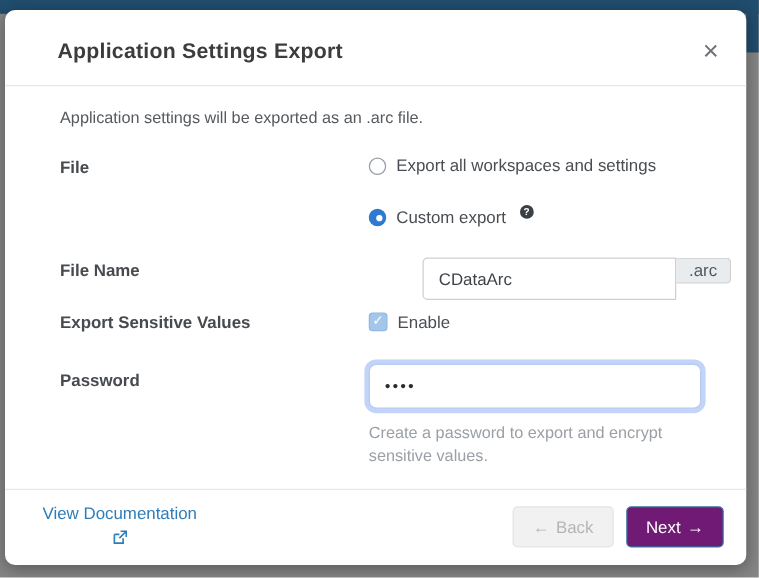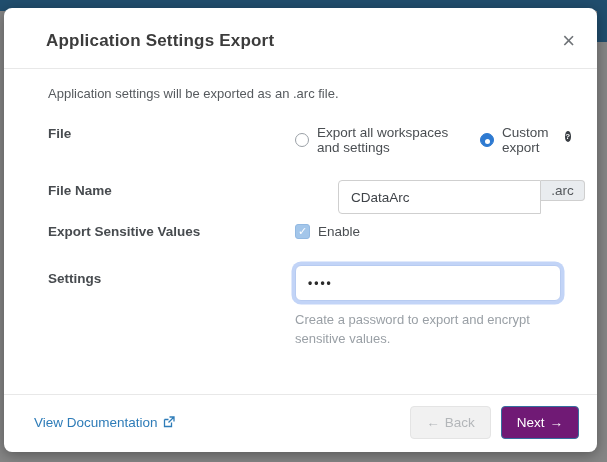--- a/index.html
+++ b/index.html
@@ -31,21 +31,21 @@
   
   .modal-body{flex:1;padding:17px 26px 0 44px;box-sizing:border-box;}
   .intro{font-size:13px;color:#565a5e;margin-bottom:24px;}
   .form-row{display:flex;align-items:flex-start;}
   .form-label{
     flex:0 0 247px;font-size:13.5px;font-weight:bold;color:#474b4f;
     box-sizing:border-box;
   }
   .row-type{margin-bottom:25px;}
   .row-type .form-label{padding-top:1px;}
-  .radio-stack{display:flex;flex-direction:row;gap:26px;}
+  .radio-stack{display:flex;flex-direction:column;gap:26px;}
   .radio-line{display:flex;align-items:center;gap:8px;cursor:pointer;}
   .radio{
     width:14px;height:14px;border-radius:50%;box-sizing:border-box;flex:0 0 14px;
     background:#fff;border:1px solid #9aa0a6;position:relative;
   }
   .radio.checked{background:#2e7ad1;border:1px solid #2e7ad1;}
   .radio.checked::after{
     content:"";position:absolute;left:4.5px;top:4.5px;width:5px;height:5px;
     border-radius:50%;background:#fff;
   }
@@ -91,21 +91,21 @@
     margin-top:10px;font-size:13px;line-height:1.45;color:#9aa0a6;max-width:252px;
   }
   
   .modal-footer{
     border-top:1px solid #e8e8e8;
     padding:11px 18px 13px 30px;
     display:flex;align-items:center;justify-content:space-between;
   }
   .doc-link{
     font-size:13.5px;color:#2e7cb8;text-decoration:none;cursor:pointer;
-    display:inline-flex;align-items:center;gap:5px;
+    display:inline-flex;align-items:center;gap:5px;flex-direction:column;
   }
   .ext-icon{display:inline-block;margin-top:1px;}
   .footer-buttons{display:flex;gap:10px;}
   .btn{
     height:33px;border-radius:4px;font-size:13.5px;padding:0 15px;cursor:pointer;
     font-family:"Liberation Sans","DejaVu Sans",sans-serif;display:inline-flex;
     align-items:center;gap:5px;box-sizing:border-box;
   }
   .btn-back{background:#f1f1f1;border:1px solid #e4e4e4;color:#b3b6b9;}
   .btn-next{background:#701a75;border:1px solid #35709f;color:#ffffff;}
@@ -152,21 +152,21 @@
 
     <div class="form-row row-sensitive">
       <div class="form-label">Export Sensitive Values</div>
       <div class="checkbox-line">
         <span class="checkbox">✓</span>
         <span class="checkbox-label">Enable</span>
       </div>
     </div>
 
     <div class="form-row row-password">
-      <div class="form-label">Settings</div>
+      <div class="form-label">Password</div>
       <div class="password-wrap">
         <input class="password-input" type="text" value="••••" style="">
         <div class="helper-text">Create a password to export and encrypt sensitive values.</div>
       </div>
     </div>
 
   </div>
 
   <div class="modal-footer">
     <a class="doc-link">

